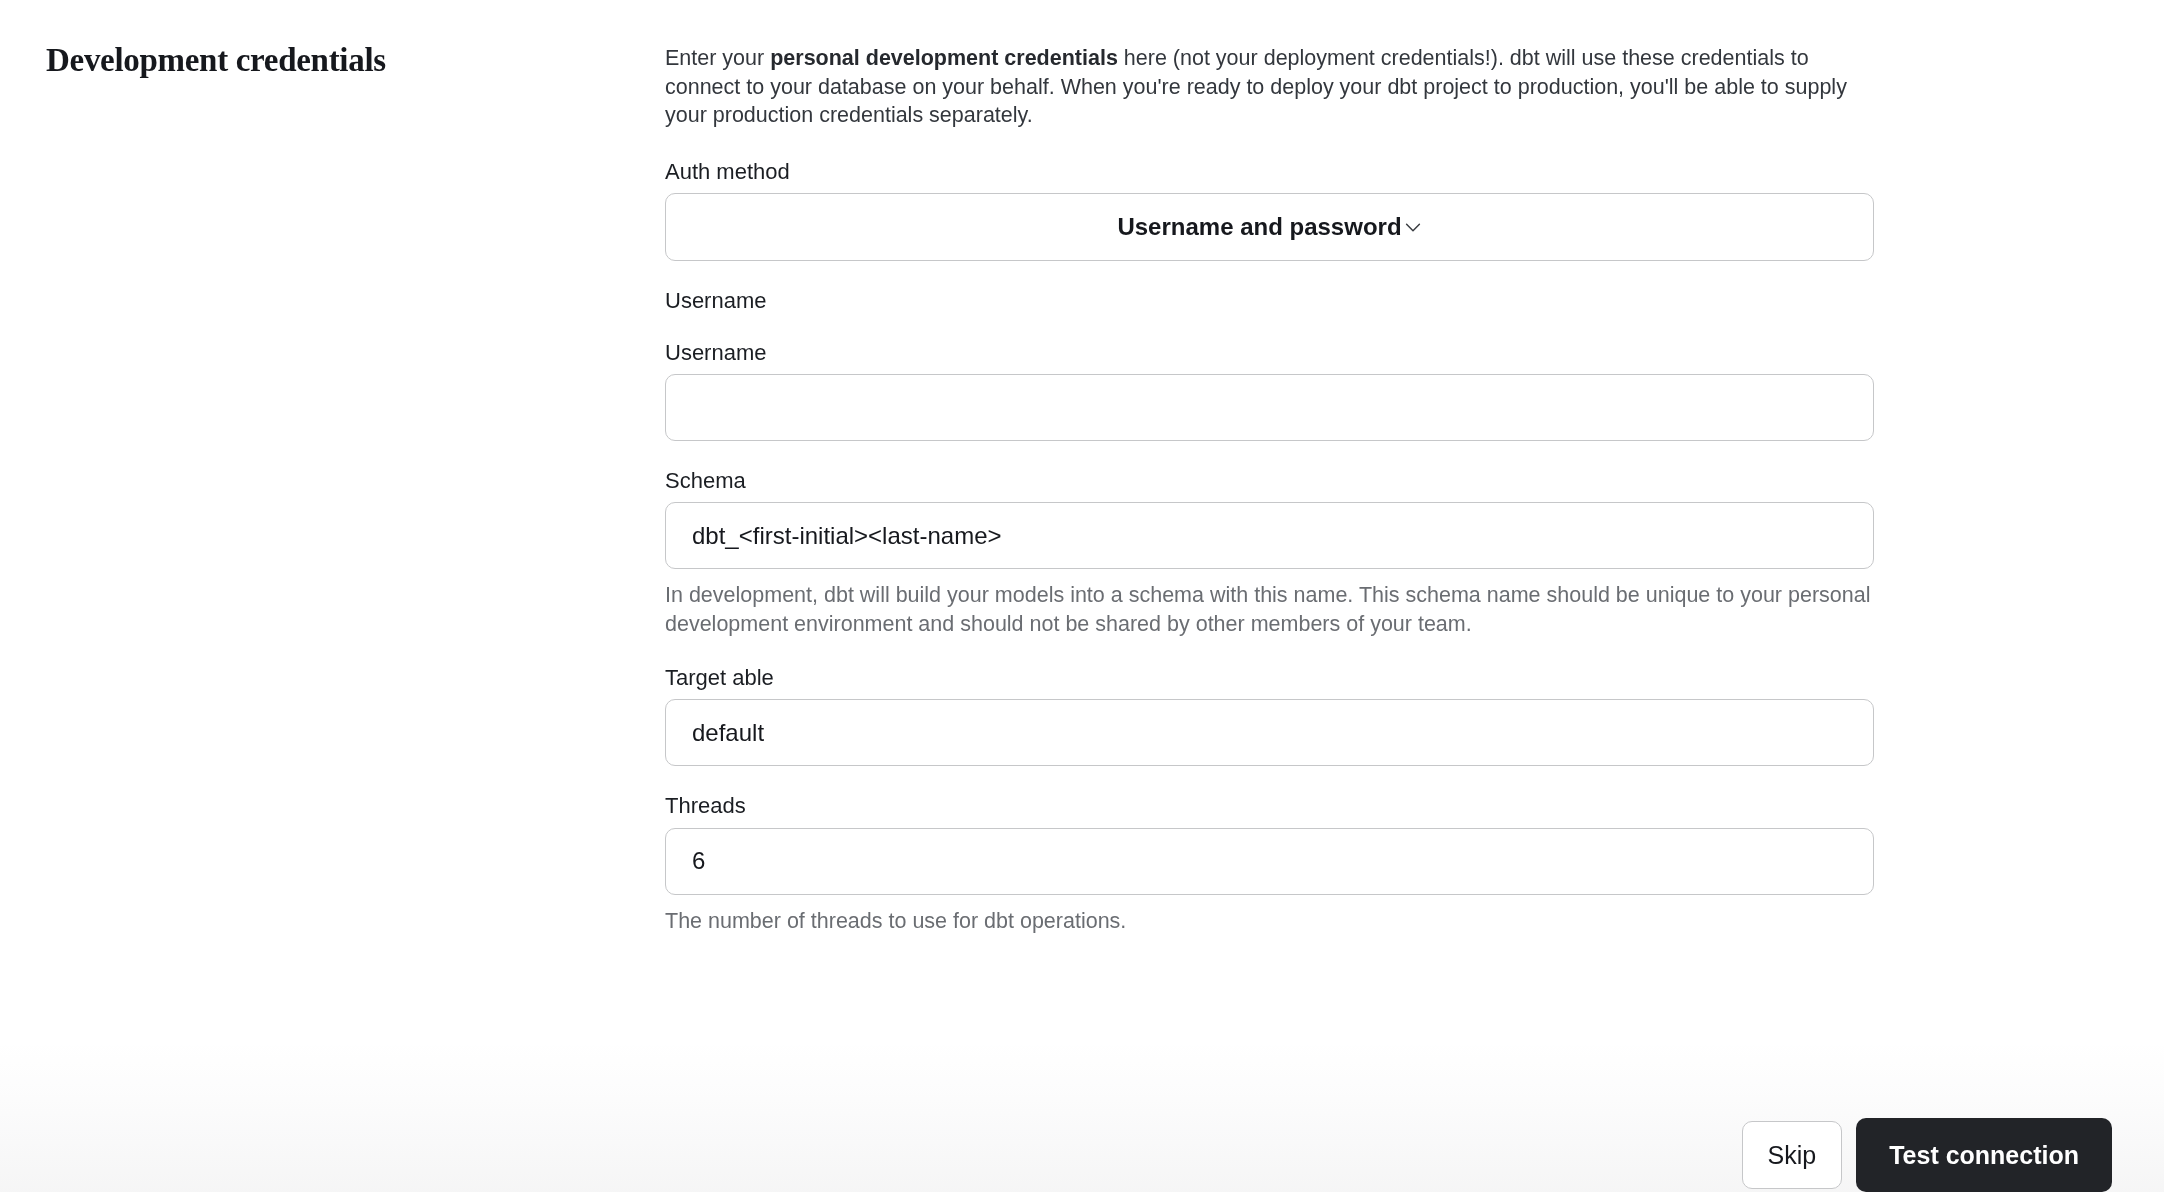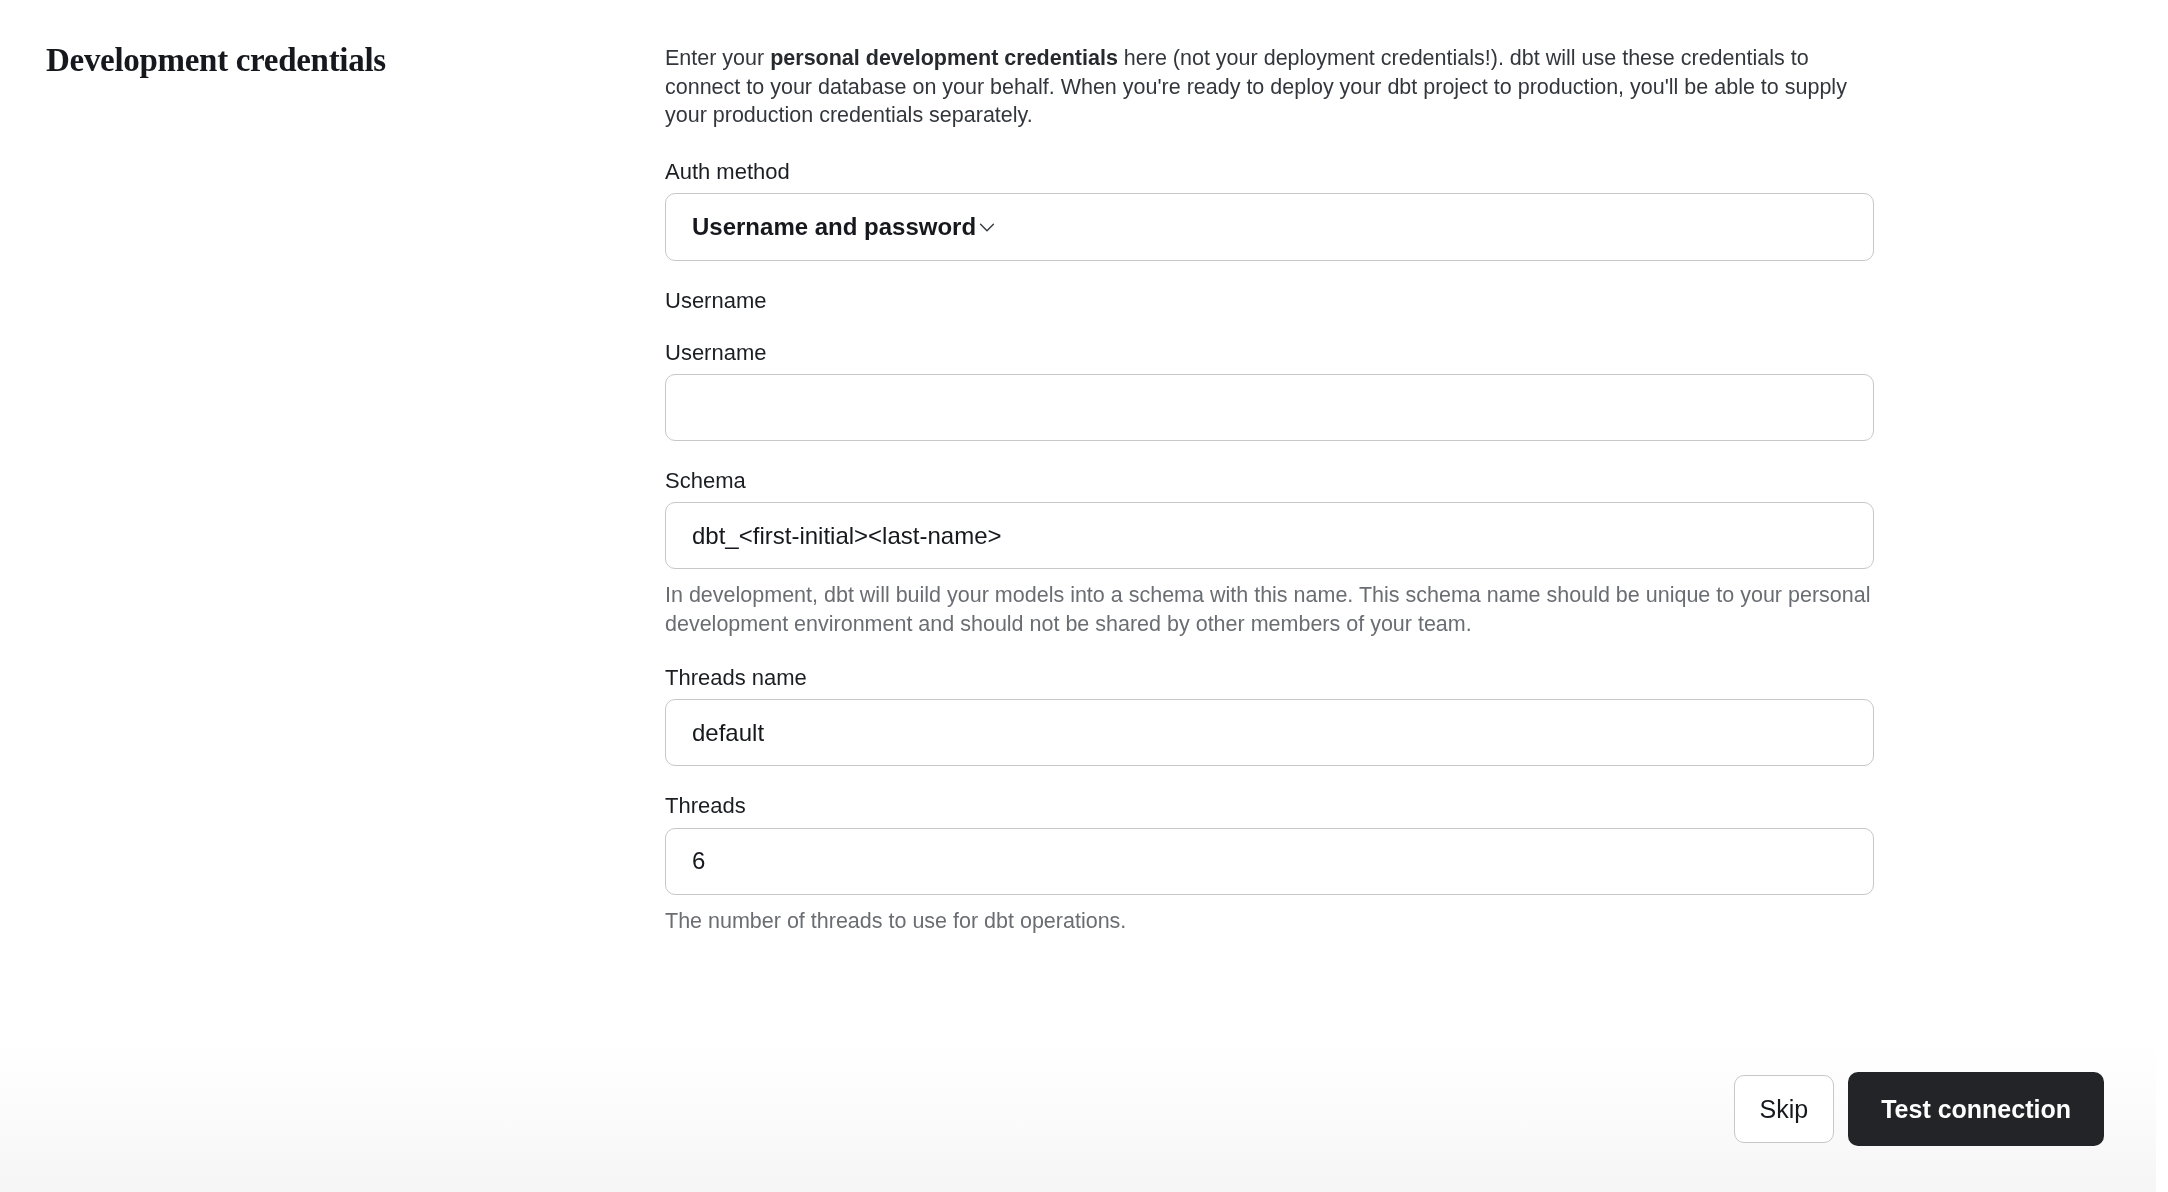--- a/index.html
+++ b/index.html
@@ -63,21 +63,21 @@
     outline: none;
   }
   .select-box {
     width: 100%;
     height: 68px;
     border: 1px solid #c6c7c9;
     border-radius: 10px;
     background: #ffffff;
     display: flex;
     align-items: center;
-    justify-content: flex-start;
+    justify-content: center;
     padding: 0 24px 0 26px;
     cursor: pointer;
   }
   .select-value {
     font-size: 24px;
     font-weight: 600;
     color: #16181d;
   }
   .chevron {
     width: 22px;
@@ -87,27 +87,27 @@
   }
   .help-text {
     margin-top: 12px;
     font-size: 21.5px;
     line-height: 28.5px;
     color: #6a6d72;
   }
   .footer {
     position: absolute;
     left: 0;
-    right: 12px;
+    right: 4px;
     bottom: 0;
     height: 152px;
     background: linear-gradient(to bottom, rgba(255,255,255,0) 0%, rgba(120,120,125,0.02) 35%, rgba(120,120,125,0.07) 100%);
     display: flex;
     justify-content: flex-end;
-    align-items: flex-start;
+    align-items: flex-end;
     gap: 14px;
     padding: 32px 52px 0 0;
   }
   .btn-row { display: flex; align-items: center; gap: 14px; height: 74px; }
   .btn-skip {
     height: 68px;
     padding: 0 25px;
     background: #ffffff;
     border: 1px solid #c6c7c9;
     border-radius: 10px;
@@ -160,21 +160,21 @@
       <input class="text-input" type="password" value="" style="">
     </div>
 
     <div class="field">
       <label class="field-label">Schema</label>
       <input class="text-input" type="text" value="dbt_&lt;first-initial&gt;&lt;last-name&gt;" style="">
       <div class="help-text">In development, dbt will build your models into a schema with this name. This schema name should be unique to your personal development environment and should not be shared by other members of your team.</div>
     </div>
 
     <div class="field">
-      <label class="field-label">Threads name</label>
+      <label class="field-label">Target able</label>
       <input class="text-input" type="text" value="default" style="">
     </div>
 
     <div class="field">
       <label class="field-label">Threads</label>
       <input class="text-input" type="text" value="6" style="">
       <div class="help-text">The number of threads to use for dbt operations.</div>
     </div>
   </div>
 </div>

